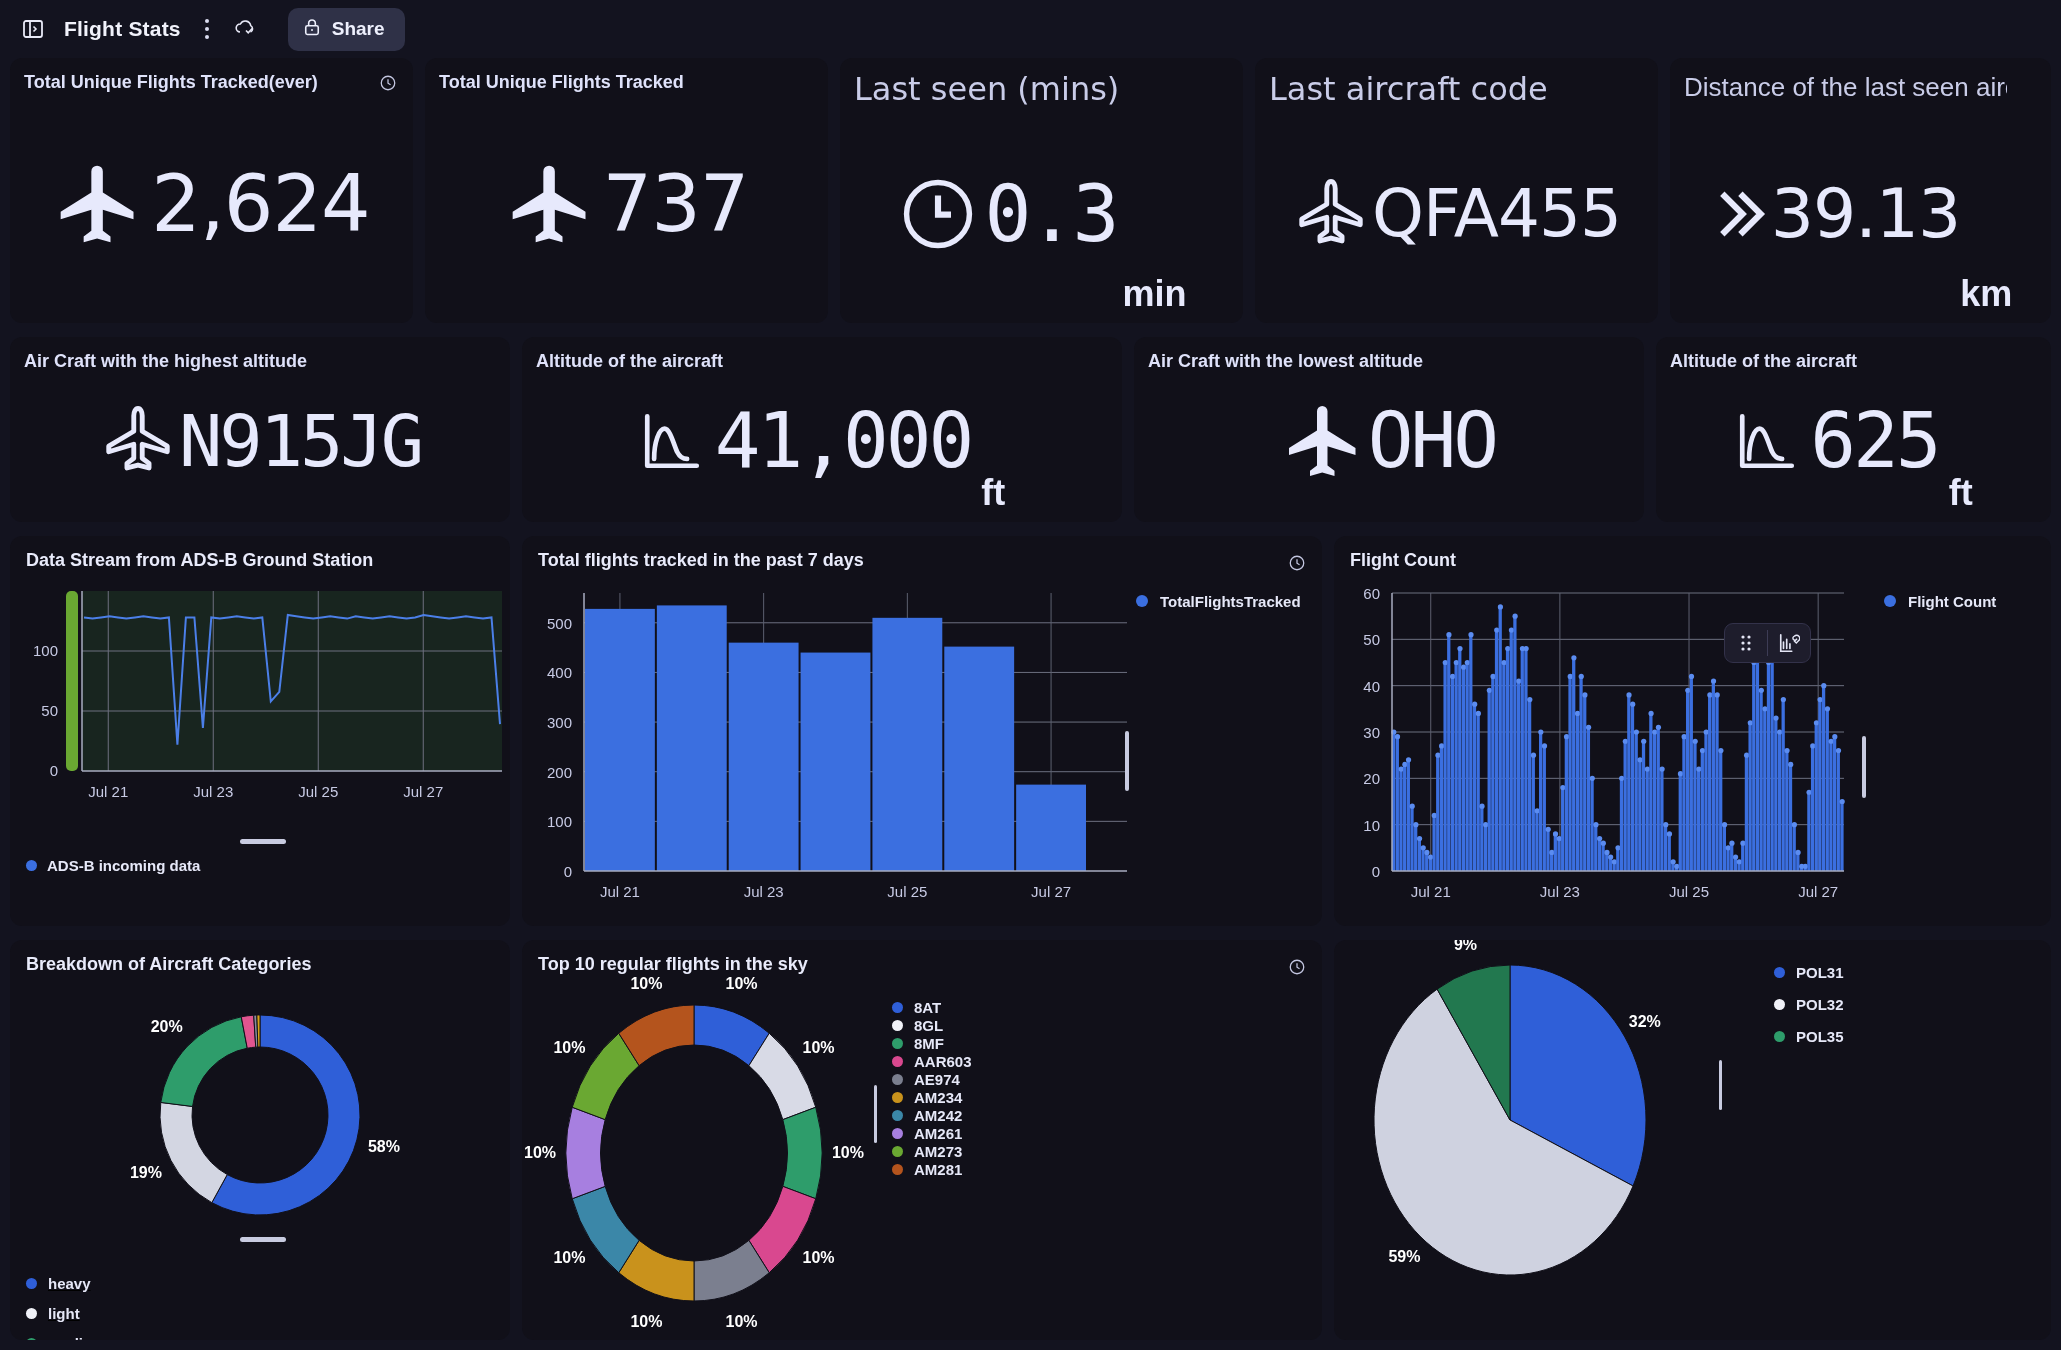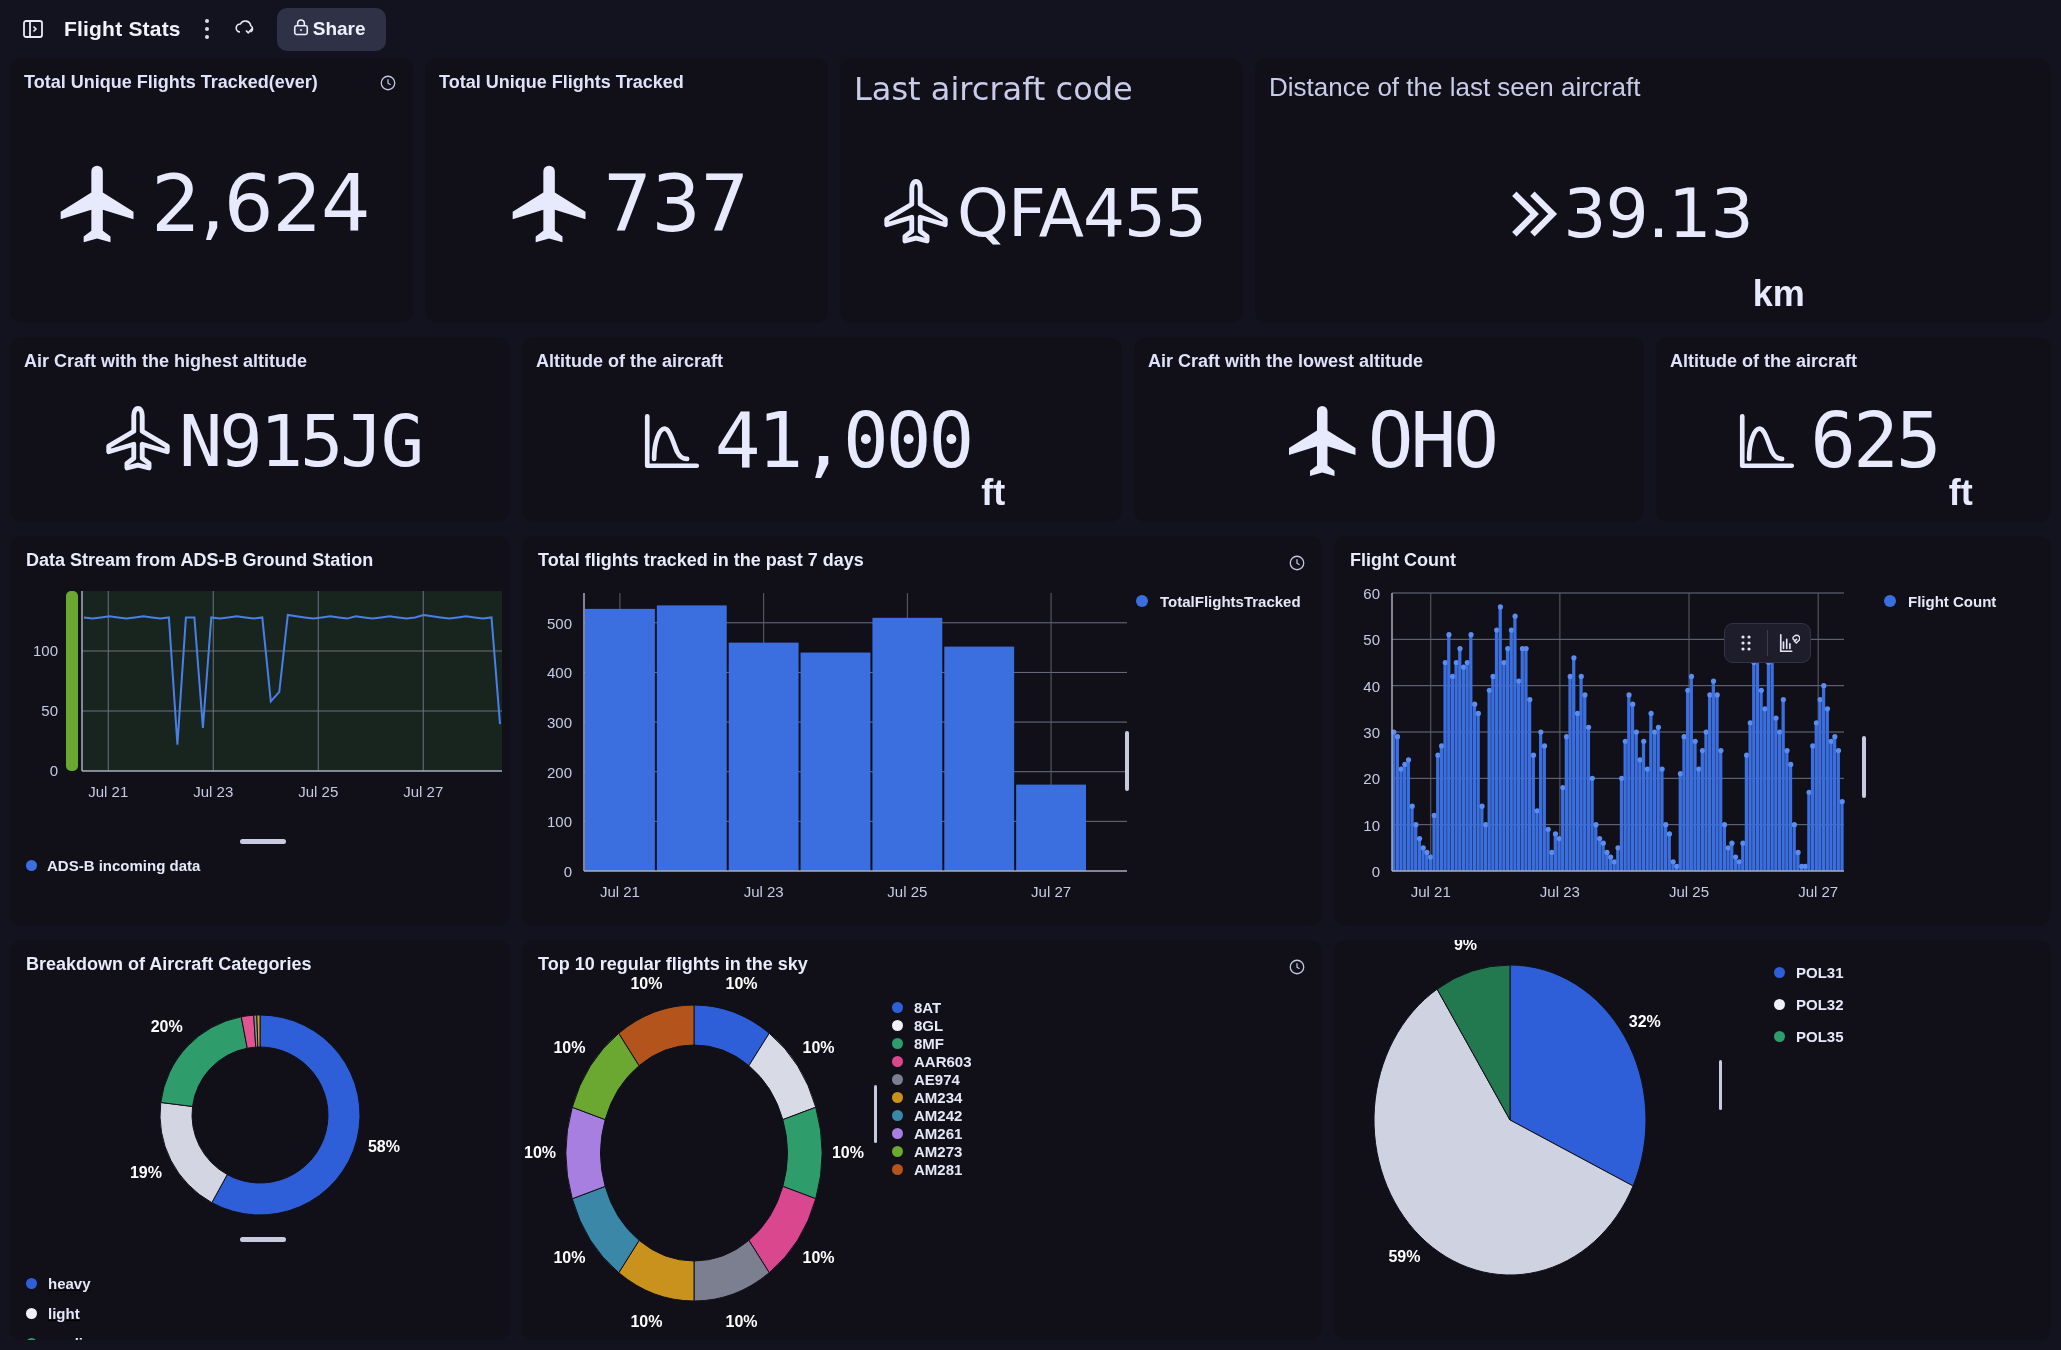--- a/index.html
+++ b/index.html
@@ -12,23 +12,23 @@
   
   .topbar {
     height: 58px; display: flex; align-items: center; gap: 18px;
     padding: 0 20px; background: #13131f;
   }
   .tb-icon { width: 26px; height: 26px; display: flex; align-items: center; justify-content: center; color: #e8e9f7; }
   .tb-title { font-size: 21px; font-weight: 700; color: #f1f2fb; letter-spacing: .2px; }
   .tb-dots { display: flex; flex-direction: column; gap: 4px; align-items: center; padding: 0 6px; }
   .tb-dots i { width: 4px; height: 4px; border-radius: 50%; background: #dadcf0; display: block; }
   .share-btn {
-    display: flex; align-items: center; gap: 2px;
+    display: flex; align-items: center; gap: 10px;
     background: #2f3147; border-radius: 10px; padding: 9px 20px 9px 14px;
-    color: #eef0fd; font-size: 19px; font-weight: 700; cursor: pointer;
+    color: #eef0fd; font-size: 19px; font-weight: 700; cursor: pointer; margin-left: 11px;
   }
   
   .grid { padding: 0 10px 10px 10px; }
   .row { display: flex; gap: 12px; margin-bottom: 14px; }
   .card {
     background: #111019; border-radius: 12px; position: relative;
     overflow: hidden;
   }
   
   .kpi-title {
@@ -132,20 +132,33 @@
       <div class="kpi-val" style="padding-top:26px;">
         <span class="glyph">
           <svg width="92" height="92" viewBox="0 0 24 24" fill="#e7e9fc">
               <path d="M21 16v-2l-8-5V3.5A1.5 1.5 0 0 0 11.5 2 1.5 1.5 0 0 0 10 3.5V9l-8 5v2l8-2.5V19l-2 1.5V22l3.5-1 3.5 1v-1.5L13 19v-5.5z"></path>
             </svg>
         </span>
         <span class="kpi-num">737</span>
       </div>
     </div>
 
+    <div class="card" style="flex:0 0 403px;">
+      <div class="kpi-title big">Last seen (mins)</div>
+      <div class="kpi-val" style="padding-top:46px;">
+        <span class="glyph">
+          <svg width="82" height="82" viewBox="0 0 24 24" fill="none" stroke="#e7e9fc" stroke-width="1.6">
+              <circle cx="12" cy="12" r="9.2"></circle>
+              <path d="M12 6.6v5.6h3.8" stroke-width="1.8"></path>
+            </svg>
+        </span>
+        <span class="kpi-num mono">0.3</span>
+        <span class="kpi-unit">min</span>
+      </div>
+    </div>
 
     <div class="card" style="flex:0 0 403px;">
       <div class="kpi-title big">Last aircraft code</div>
       <div class="kpi-val" style="padding-top:46px;gap:2px;align-items:center;">
         <span class="glyph">
           <svg width="78" height="78" viewBox="0 0 24 24" fill="none" stroke="#e7e9fc" stroke-width="1.5" stroke-linejoin="round">
             <path d="M12 2c.8 0 1.3 1 1.3 2.2V9l7.7 4.6v1.7L13.3 13v4.3l2.1 1.6v1.4L12 19.4l-3.4.9v-1.4l2.1-1.6V13L3 15.3v-1.7L10.7 9V4.2C10.7 3 11.2 2 12 2z"></path>
           </svg>
         </span>
         <span class="kpi-num" style="font-size:66px;">QFA455</span>

